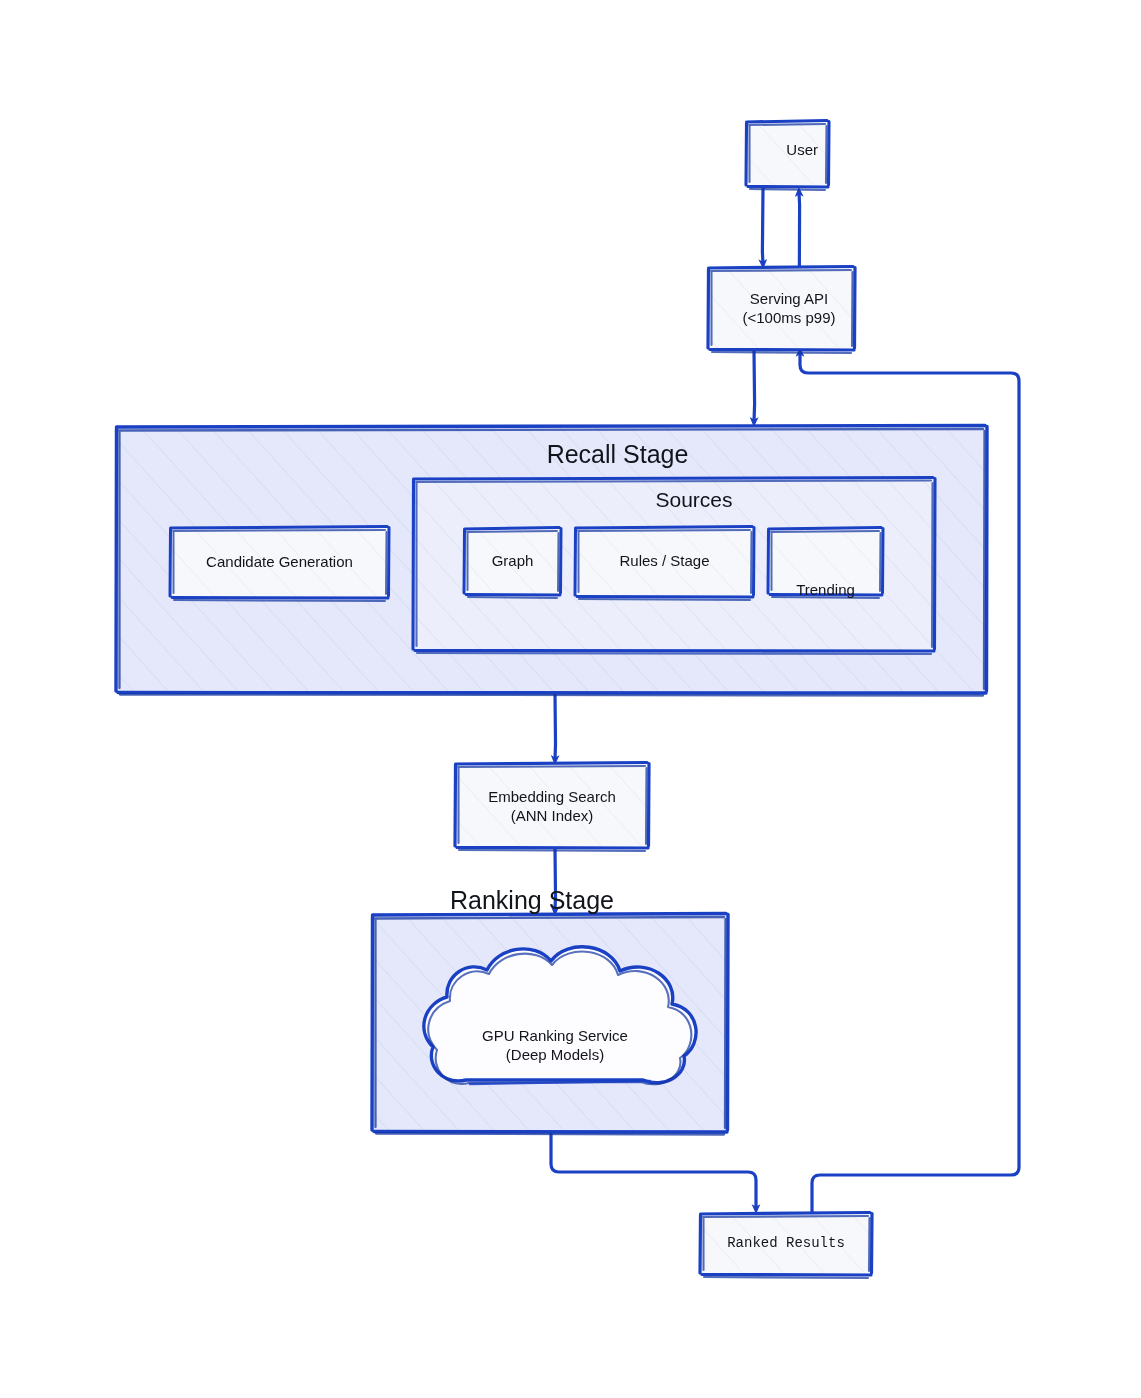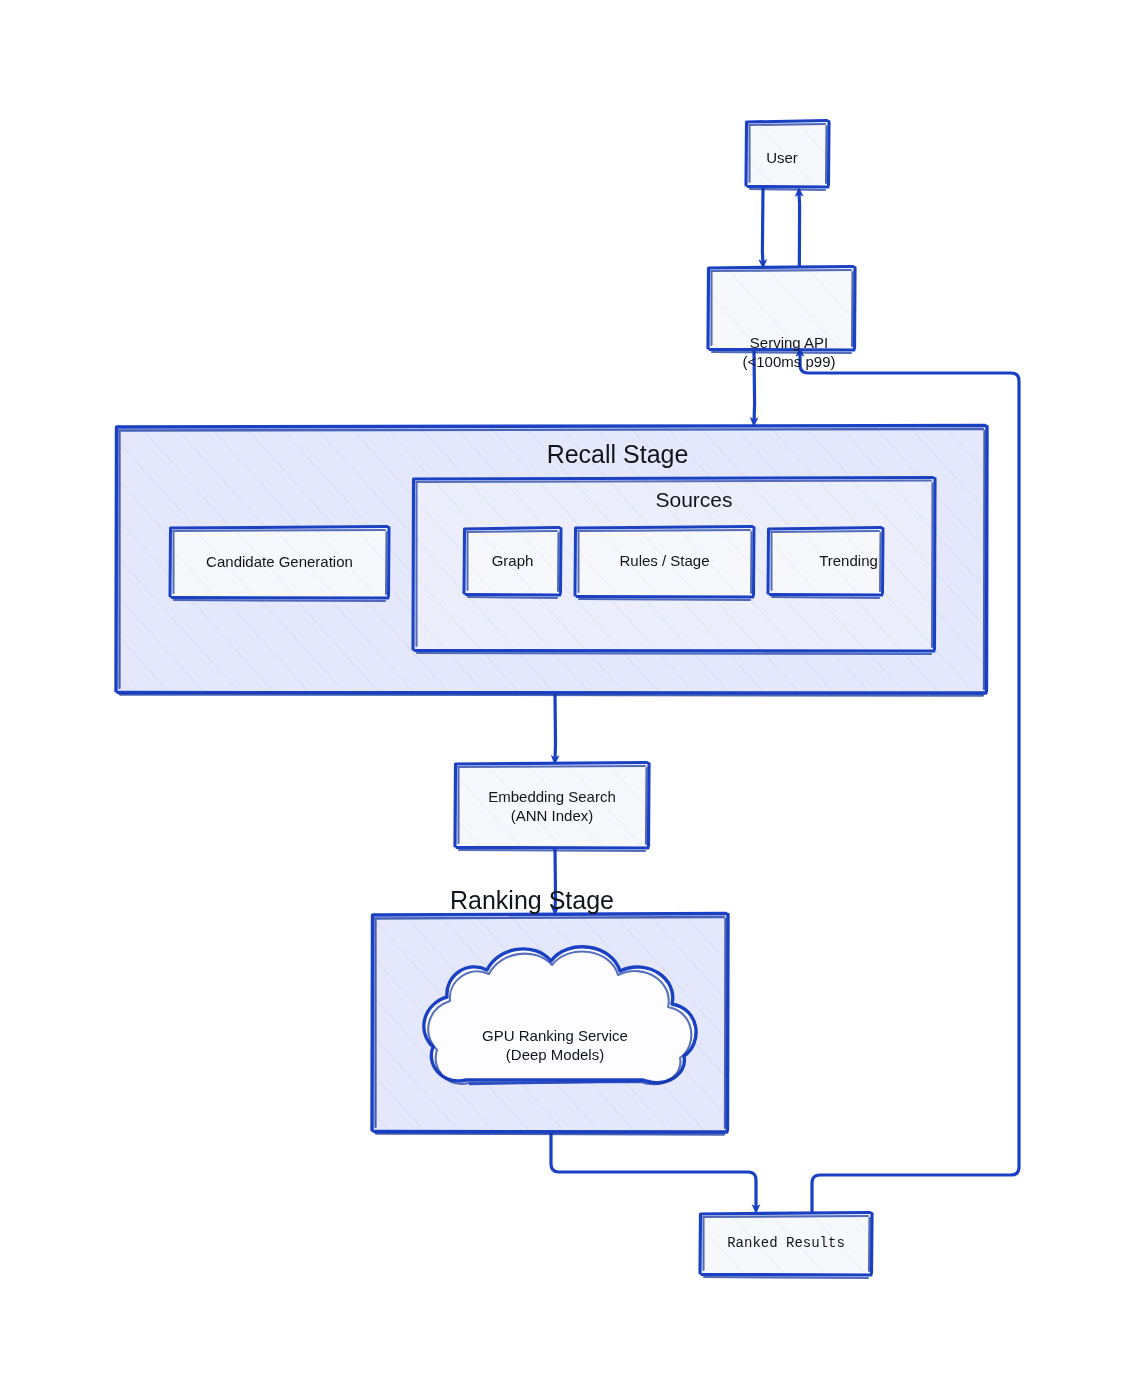--- a/index.html
+++ b/index.html
@@ -150,36 +150,36 @@
     </g>
 
     <g>
       <path d="M701,1213 L871,1212 L872,1274 L700,1275 Z" fill="#f7f8fc"></path>
       <path d="M701,1213 L871,1212 L872,1274 L700,1275 Z" fill="url(#hatch2)"></path>
       <path d="M700.5,1214 L870,1212.5 M872,1213.5 L871.5,1273 M871,1275 L702,1274.5 M700,1273 L700.5,1215" fill="none" stroke="#1a40c4" stroke-width="3.2" stroke-linecap="round"></path>
       <path d="M703,1217 L868,1216 M869.5,1218 L869,1271 M868,1278 L704,1277 M703.5,1270 L703.5,1218" fill="none" stroke="#12349f" stroke-width="2.1" stroke-linecap="round" opacity="0.72"></path>
     </g>
   </svg>
 
-  <div class="lbl t-box" style="left:746px;top:148px;width:72px;">User</div>
+  <div class="lbl t-box" style="left:746px;top:140px;width:72px;text-align:right;">User</div>
 
-  <div class="lbl t-box" style="left:708px;top:289px;width:162px;margin-top:44px;">Serving API
+  <div class="lbl t-box" style="left:708px;top:289px;width:162px;">Serving API
 (&lt;100ms p99)</div>
 
   <div class="lbl t-title" style="left:116px;top:438px;width:1003px;">Recall Stage</div>
 
   <div class="lbl t-sub" style="left:413px;top:487px;width:522px;">Sources</div>
 
   <div class="lbl t-box" style="left:170px;top:552px;width:219px;">Candidate Generation</div>
 
   <div class="lbl t-box" style="left:464px;top:551px;width:97px;">Graph</div>
 
   <div class="lbl t-box" style="left:575px;top:551px;width:179px;">Rules / Stage</div>
 
-  <div class="lbl t-box" style="left:768px;top:551px;width:115px;padding-left:23px;">Trending</div>
+  <div class="lbl t-box" style="left:768px;top:580px;width:115px;">Trending</div>
 
   <div class="lbl t-box" style="left:455px;top:787px;width:194px;">Embedding Search
 (ANN Index)</div>
 
   <div class="lbl t-title" style="left:372px;top:884px;width:320px;">Ranking Stage</div>
 
   <div class="lbl t-box" style="left:435px;top:1026px;width:240px;">GPU Ranking Service
 (Deep Models)</div>
 
   <div class="lbl t-small" style="left:700px;top:1235px;width:172px;font-family:Liberation Mono, monospace;">Ranked Results</div>

